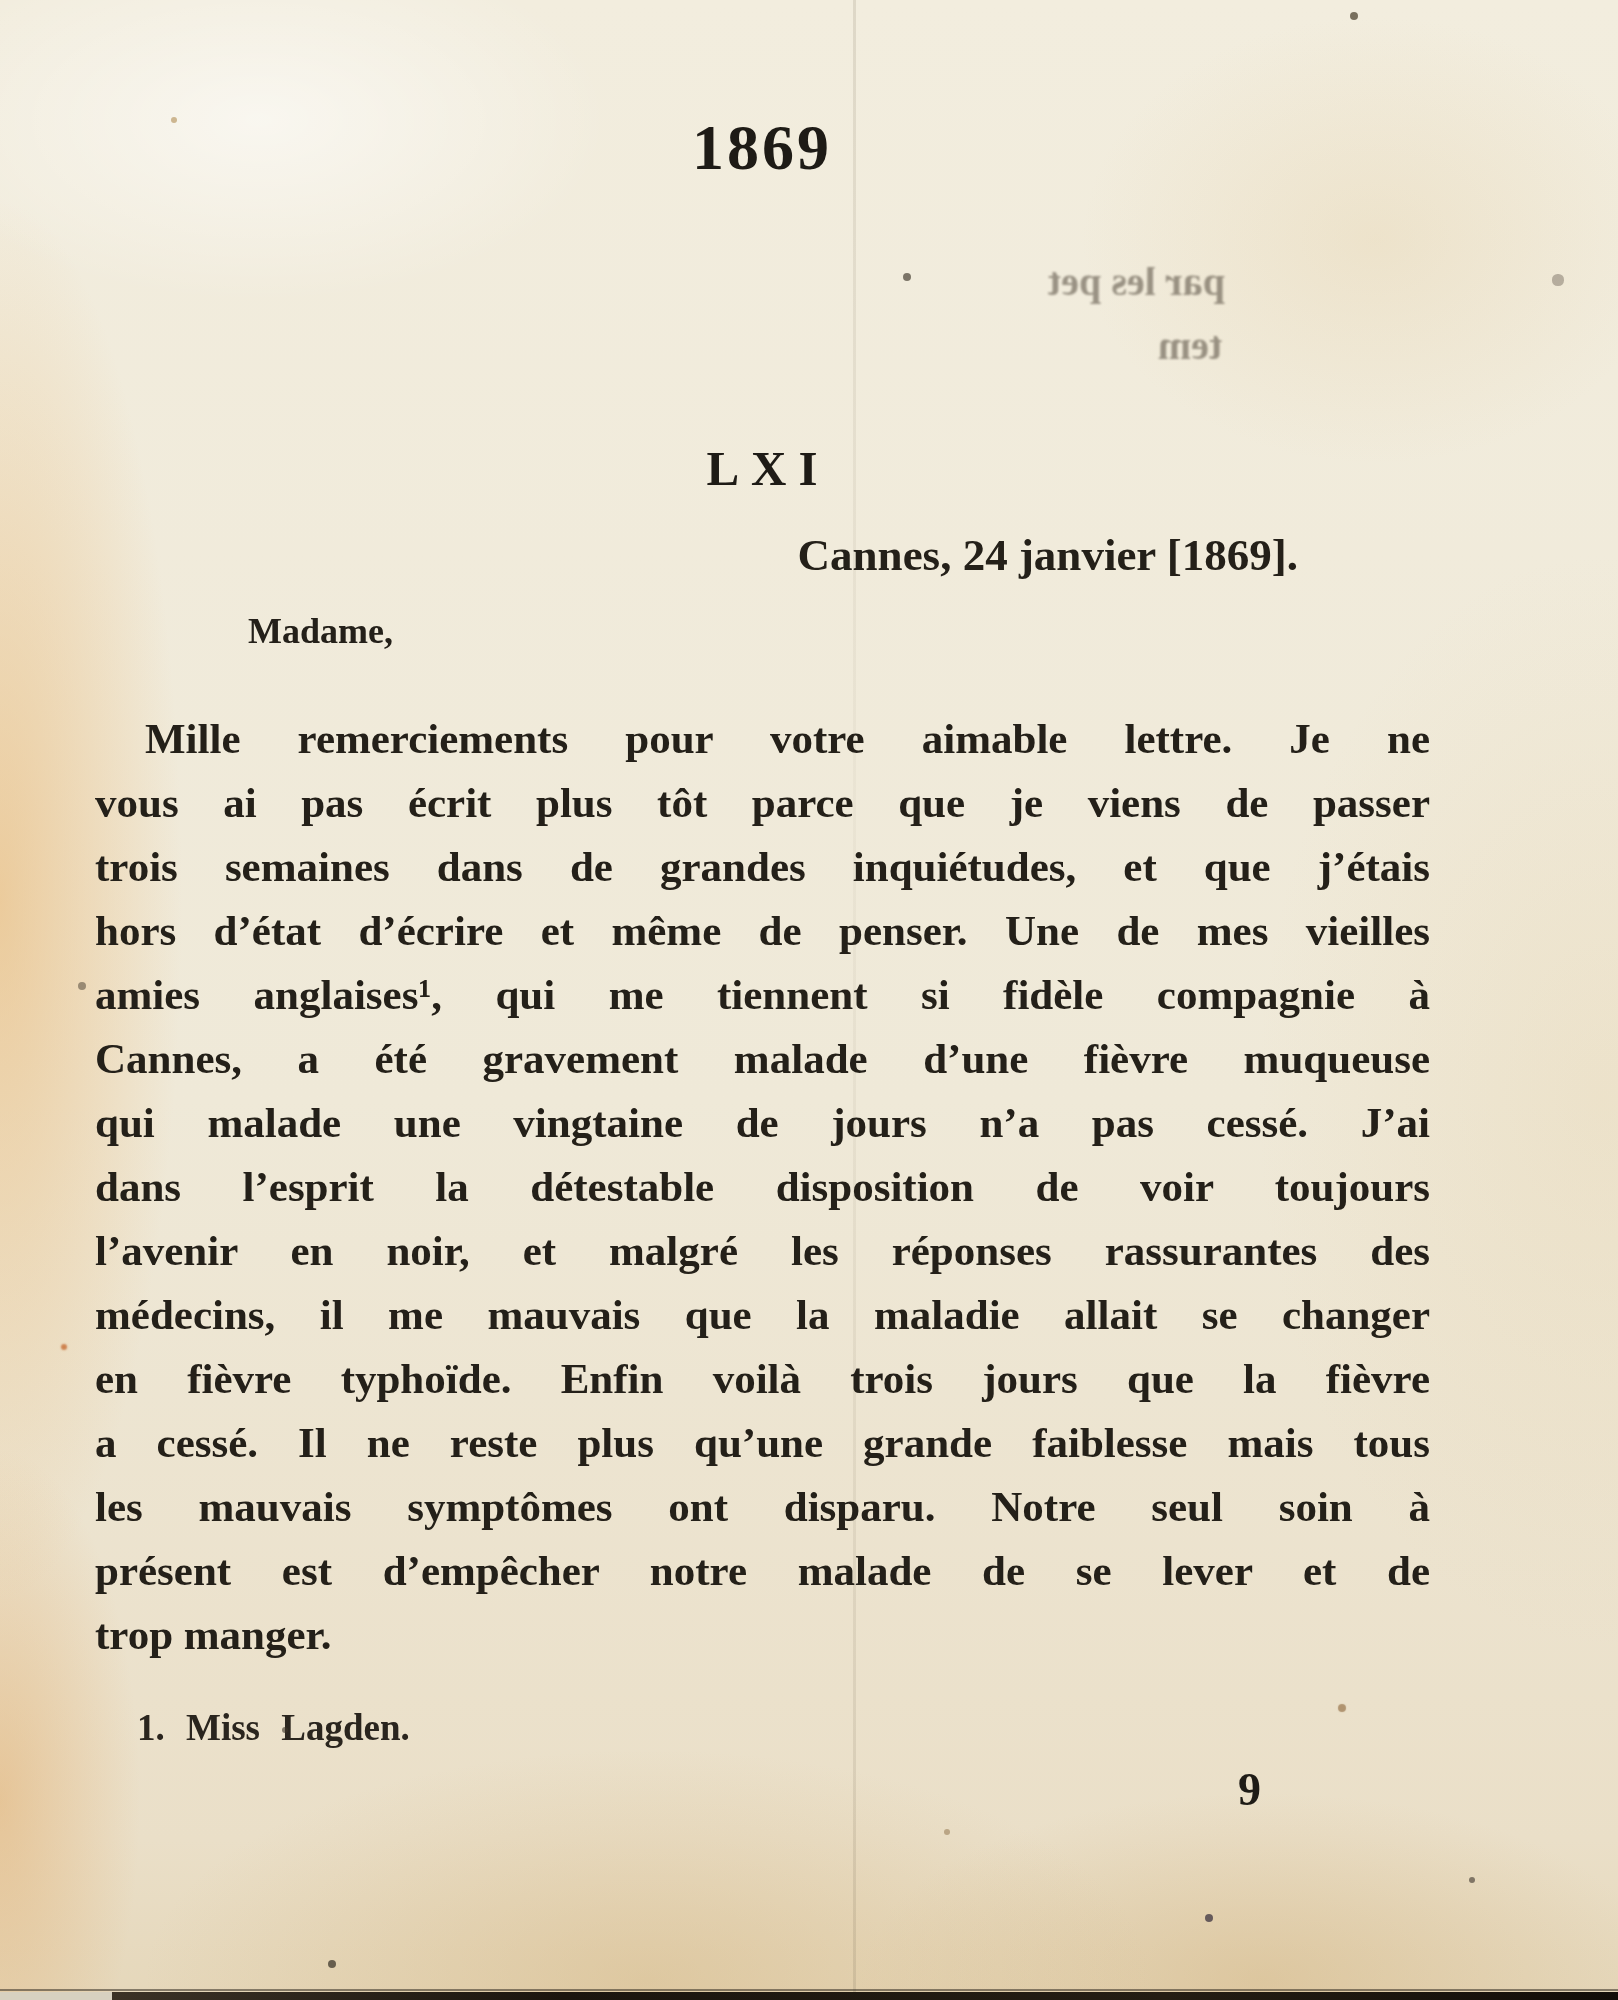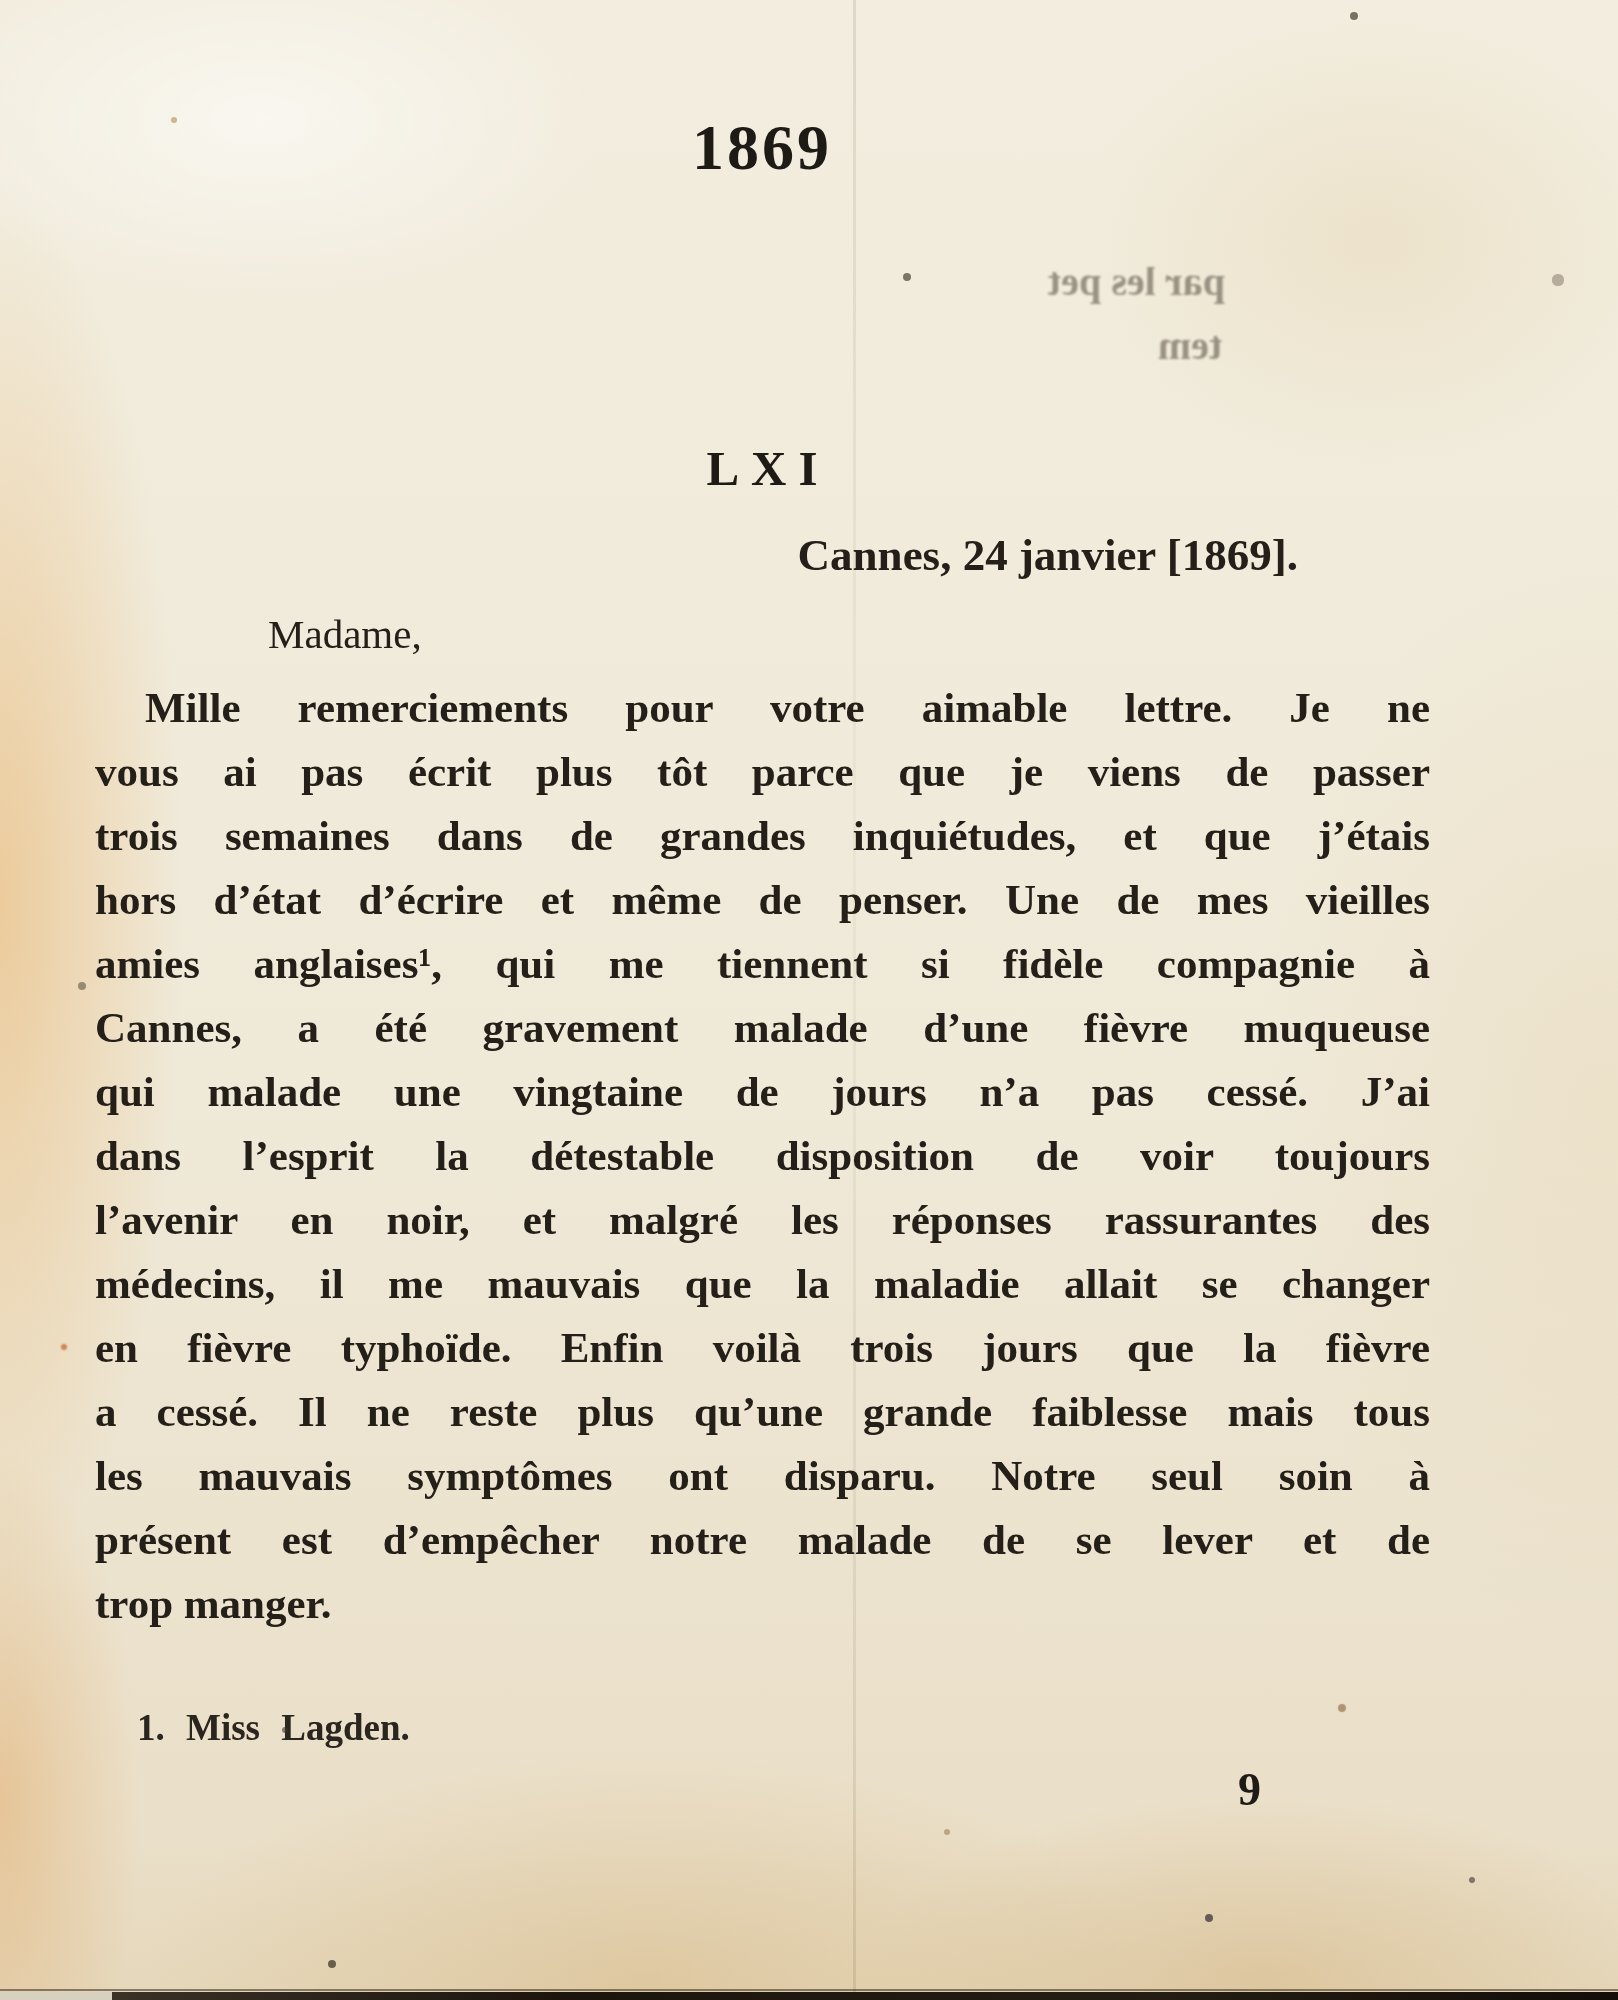--- a/index.html
+++ b/index.html
@@ -65,28 +65,27 @@
   .dateline {
     position: absolute;
     top: 528px; right: 320px;
     font-size: 45px; line-height: 1.2;
     font-weight: bold;
     color: #242019;
   }
   .salutation {
     position: absolute;
     top: 610px; left: 248px;
-    font-size: 41px; line-height: 1.2;
-    font-weight: normal;
+    font-size: 36px; line-height: 1.2;
+    font-weight: bold;
     color: #242019;
-    margin-left: 20px;
   }
   .letter-body {
     position: absolute;
-    top: 676px; left: 95px;
+    top: 707px; left: 95px;
     width: 1335px;
     font-size: 43px;
     font-weight: bold;
     color: #242019;
   }
   .letter-body .line {
     height: 64px; line-height: 64px;
     text-align: justify;
     text-align-last: justify;
     white-space: normal;

